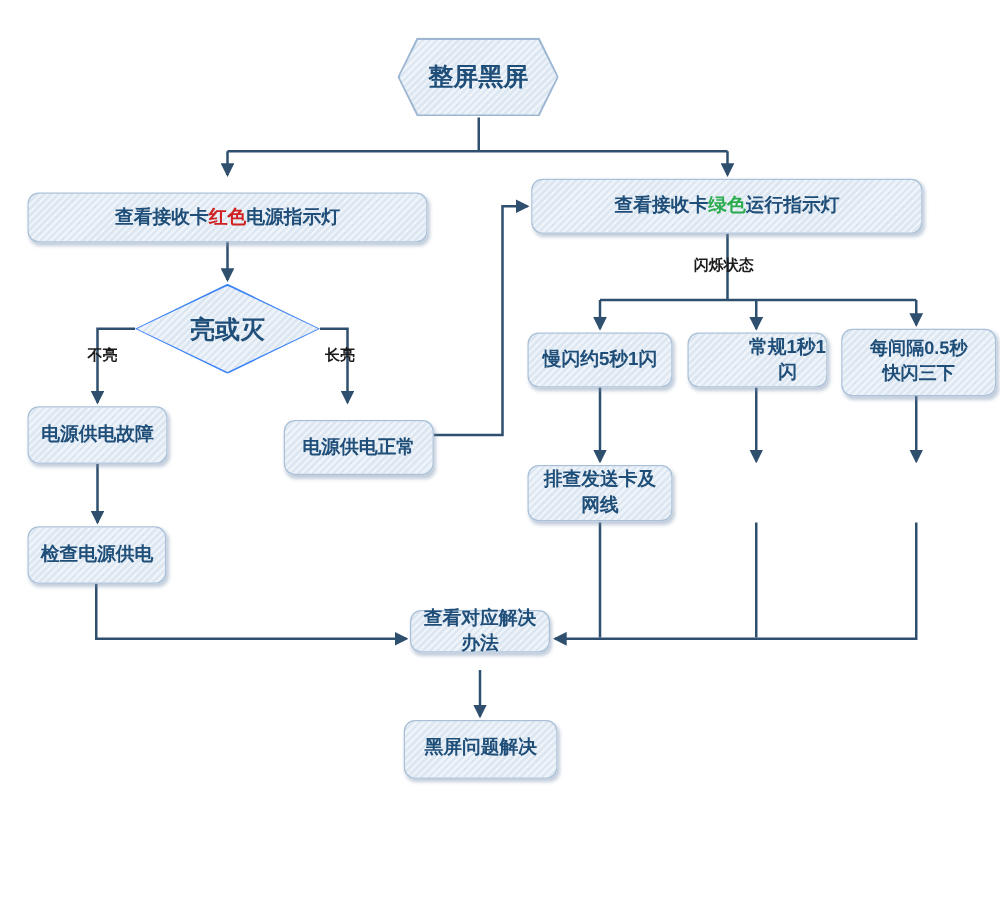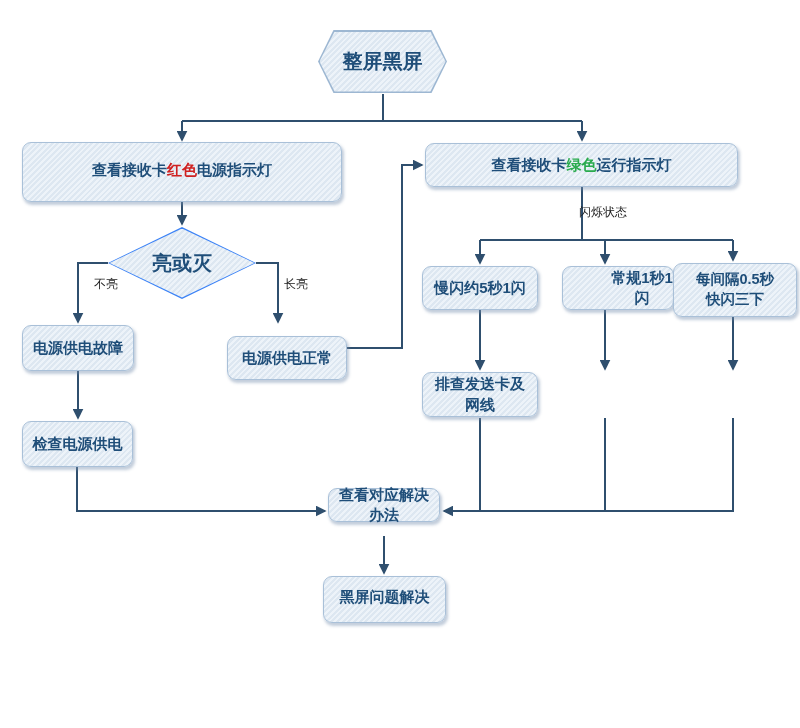--- a/index.html
+++ b/index.html
@@ -31,34 +31,34 @@
   }
   .hex,.hex .fill{clip-path:polygon(12% 0,88% 0,100% 50%,88% 100%,12% 100%,0 50%);}
   .hex{background:#9db7d2;}
   .dia,.dia .fill{clip-path:polygon(50% 0,100% 50%,50% 100%,0 50%);}
   .dia{background:#3b82f6;}
 
   .hl-red{color:#cf2121;}
   .hl-green{color:#2aab4e;}
 
   .edge-label{
-    position:absolute;color:#1b1b1b;font-weight:normal;font-size:12px;
-    font-family:"Liberation Sans","DejaVu Sans",sans-serif;white-space:nowrap;margin-left:24px;
+    position:absolute;color:#1b1b1b;font-weight:bold;font-size:12px;
+    font-family:"Liberation Sans","DejaVu Sans",sans-serif;white-space:nowrap;
   }
 
   
   #n-start   {left:318px;top:30px;width:129px;height:63px;}
-  #n-red     {left:22px; top:142px;width:320px;height:60px;font-family:Liberation Mono, monospace;}
+  #n-red     {left:22px; top:154px;width:320px;height:40px;}
   #n-green   {left:425px;top:143px;width:313px;height:44px;}
   #n-decide  {left:108px;top:227px;width:148px;height:72px;}
   #n-fault   {left:22px; top:325px;width:112px;height:46px;}
   #n-normal  {left:227px;top:325px;width:120px;height:44px;margin-top:11px;}
   #n-chkpow  {left:22px; top:421px;width:111px;height:46px;}
   #n-slow    {left:422px;top:266px;width:116px;height:44px;}
-  #n-regular {left:562px;top:266px;width:112px;height:44px;padding-left:48px;}
+  #n-regular {left:550px;top:266px;width:112px;height:44px;padding-left:48px;}
   #n-fast    {left:673px;top:263px;width:124px;height:54px;font-size:14.5px;}
   #n-sending {left:422px;top:372px;width:116px;height:45px;}
   #n-recv    {left:550px;top:372px;width:113px;height:45px;}
   #n-video   {left:673px;top:372px;width:124px;height:45px;}
   #n-solution{left:328px;top:488px;width:112px;height:34px;}
   #n-solved  {left:323px;top:576px;width:123px;height:47px;font-family:Liberation Mono, monospace;}
 
   #lbl-notlit {left:70px; top:276px;}
   #lbl-always {left:260px;top:276px;}
   #lbl-blink  {left:555px;top:204px;}

